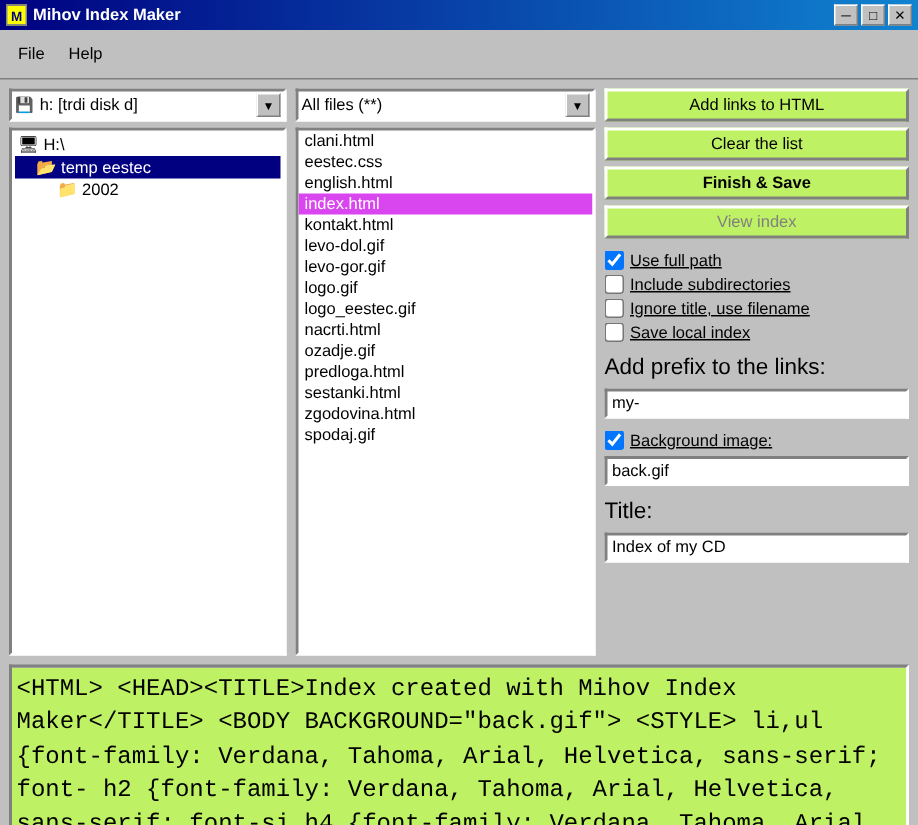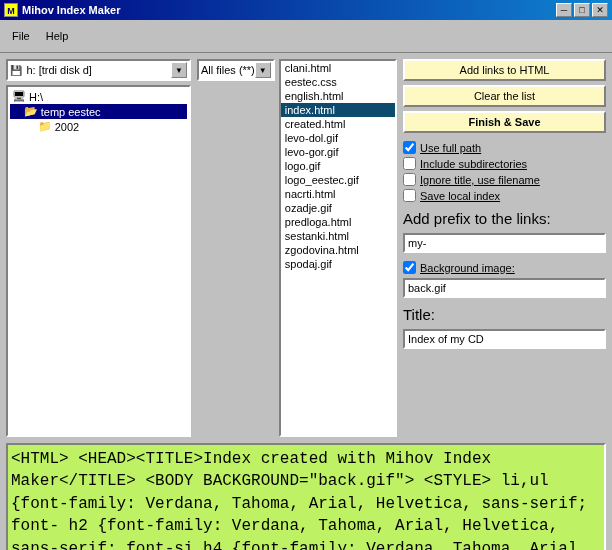--- a/index.html
+++ b/index.html
@@ -142,21 +142,21 @@
     .tree-icon {
       margin-right: 3px;
       font-size: 11px;
     }
     .tree-indent-1 { padding-left: 14px; }
     .tree-indent-2 { padding-left: 28px; }
 
     
     .file-list-panel {
       display: flex;
-      flex-direction: row;
+      flex-direction: column;
       width: 200px;
       gap: 4px;
     }
 
     
     .filter-dropdown {
       display: flex;
       align-items: center;
       background: white;
       border: 2px solid;
@@ -188,33 +188,33 @@
       border-color: #808080 #ffffff #ffffff #808080;
       flex: 1;
       overflow-y: auto;
     }
     .file-item {
       padding: 1px 4px;
       cursor: pointer;
       font-size: 11px;
       white-space: nowrap;
     }
-    .file-item.selected { background: #0c4a6e; color: white; }
+    .file-item.selected { background: #d946ef; color: white; }
 
     
     .right-panel {
       flex: 1;
       display: flex;
       flex-direction: column;
       gap: 4px;
     }
 
     
     .win-button {
-      background: #fef9c3;
+      background: #bef264;
       border: 2px solid;
       border-color: #ffffff #808080 #808080 #ffffff;
       padding: 3px 8px;
       font-size: 11px;
       cursor: pointer;
       text-align: center;
       font-family: 'MS Sans Serif', Arial, sans-serif;
     }
     .win-button.disabled {
       color: #808080;
@@ -347,38 +347,39 @@
   <div class="file-list-panel">
     <div class="filter-dropdown">
       <span class="filter-label">All files (**)</span>
       <div class="filter-dropdown-btn">▼</div>
     </div>
     <div class="file-list">
       <div class="file-item">clani.html</div>
       <div class="file-item">eestec.css</div>
       <div class="file-item">english.html</div>
       <div class="file-item selected">index.html</div>
-      <div class="file-item">created.html</div>
+      <div class="file-item">kontakt.html</div>
       <div class="file-item">levo-dol.gif</div>
       <div class="file-item">levo-gor.gif</div>
       <div class="file-item">logo.gif</div>
       <div class="file-item">logo_eestec.gif</div>
       <div class="file-item">nacrti.html</div>
       <div class="file-item">ozadje.gif</div>
       <div class="file-item">predloga.html</div>
       <div class="file-item">sestanki.html</div>
       <div class="file-item">zgodovina.html</div>
       <div class="file-item">spodaj.gif</div>
     </div>
   </div>
 
   <div class="right-panel">
     <button class="win-button">Add links to HTML</button>
     <button class="win-button">Clear the list</button>
     <button class="win-button" style="font-weight:bold;">Finish &amp; Save</button>
+    <button class="win-button disabled">View index</button>
 
     <div class="checkboxes-panel">
       <label class="checkbox-row">
         <input type="checkbox" checked="" style="">
         <span>Use full path</span>
       </label>
       <label class="checkbox-row">
         <input type="checkbox" style="">
         <span>Include subdirectories</span>
       </label>

